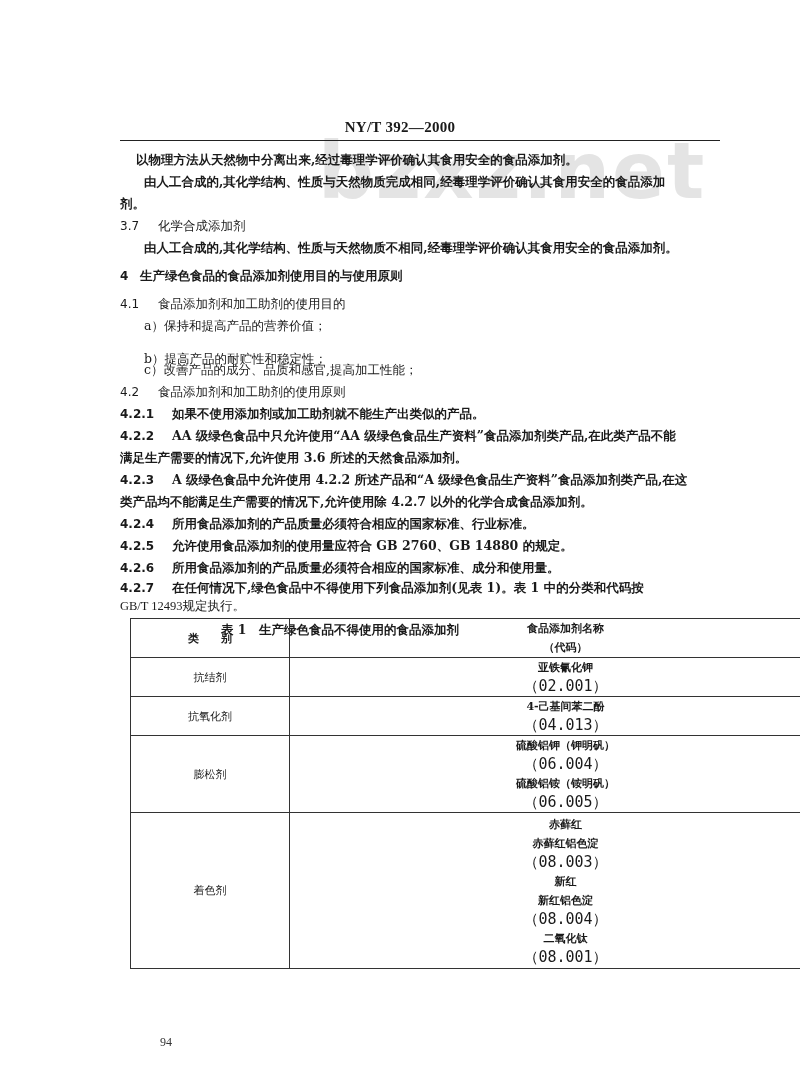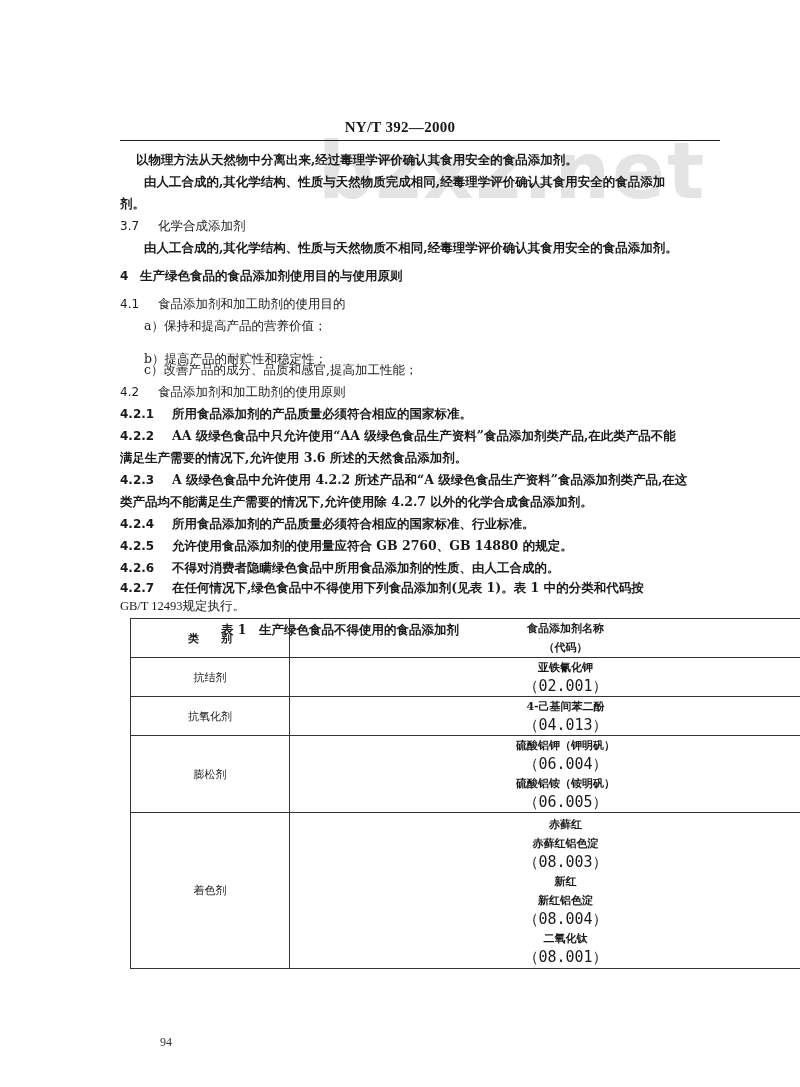--- a/index.html
+++ b/index.html
@@ -106,41 +106,41 @@
   </div>
   <div class="line" style="left:144px; top:318px;">a）保持和提高产品的营养价值；</div>
   <div class="line" style="left:144px; top:340px;margin-top:11px;">b）提高产品的耐贮性和稳定性；</div>
   <div class="line" style="left:144px; top:362px;">c）改善产品的成分、品质和感官,提高加工性能；</div>
 
   <div class="line" style="left:120px; top:384px;">
     <span class="sec-num" style="width:38px;">4.2</span><span>食品添加剂和加工助剂的使用原则</span>
   </div>
 
   <div class="line b" style="left:120px; top:406px;">
-    <span class="sec-num" style="width:52px;">4.2.1</span><span>所用食品添加剂的产品质量必须符合相应的国家标准。</span>
+    <span class="sec-num" style="width:52px;">4.2.1</span><span>如果不使用添加剂或加工助剂就不能生产出类似的产品。</span>
   </div>
 
   <div class="line b" style="left:120px; top:428px;">
     <span class="sec-num" style="width:52px;">4.2.2</span><span>AA 级绿色食品中只允许使用“AA 级绿色食品生产资料”食品添加剂类产品,在此类产品不能</span>
   </div>
   <div class="line b" style="left:120px; top:450px;">满足生产需要的情况下,允许使用 3.6 所述的天然食品添加剂。</div>
 
   <div class="line b" style="left:120px; top:472px;">
     <span class="sec-num" style="width:52px;">4.2.3</span><span>A 级绿色食品中允许使用 4.2.2 所述产品和“A 级绿色食品生产资料”食品添加剂类产品,在这</span>
   </div>
   <div class="line b" style="left:120px; top:494px;">类产品均不能满足生产需要的情况下,允许使用除 4.2.7 以外的化学合成食品添加剂。</div>
 
   <div class="line b" style="left:120px; top:516px;">
     <span class="sec-num" style="width:52px;">4.2.4</span><span>所用食品添加剂的产品质量必须符合相应的国家标准、行业标准。</span>
   </div>
   <div class="line b" style="left:120px; top:538px;">
     <span class="sec-num" style="width:52px;">4.2.5</span><span>允许使用食品添加剂的使用量应符合 GB 2760、GB 14880 的规定。</span>
   </div>
   <div class="line b" style="left:120px; top:560px;">
-    <span class="sec-num" style="width:52px;">4.2.6</span><span>不得对消费者隐瞒绿色食品中所用食品添加剂的性质、由人工合成的。</span>
+    <span class="sec-num" style="width:52px;">4.2.6</span><span>所用食品添加剂的产品质量必须符合相应的国家标准、成分和使用量。</span>
   </div>
   <div class="line b" style="left:120px; top:580px;">
     <span class="sec-num" style="width:52px;">4.2.7</span><span>在任何情况下,绿色食品中不得使用下列食品添加剂(见表 1)。表 1 中的分类和代码按</span>
   </div>
   <div class="line" style="left:120px; top:598px; font-family:'Liberation Serif', serif;">GB/T 12493规定执行。</div>
 
   <div class="table-caption" style="top:622px;">表 1　生产绿色食品不得使用的食品添加剂</div>
 
   <table class="t1" style="top:618px;">
     <tbody>

